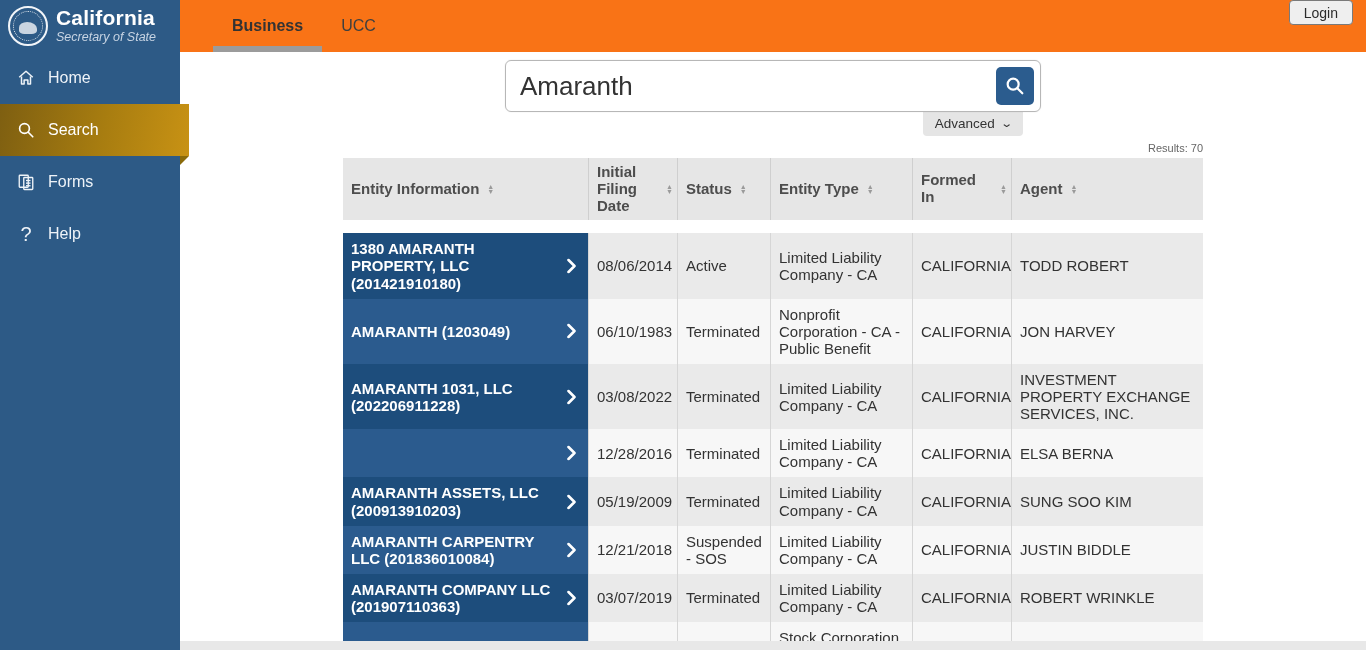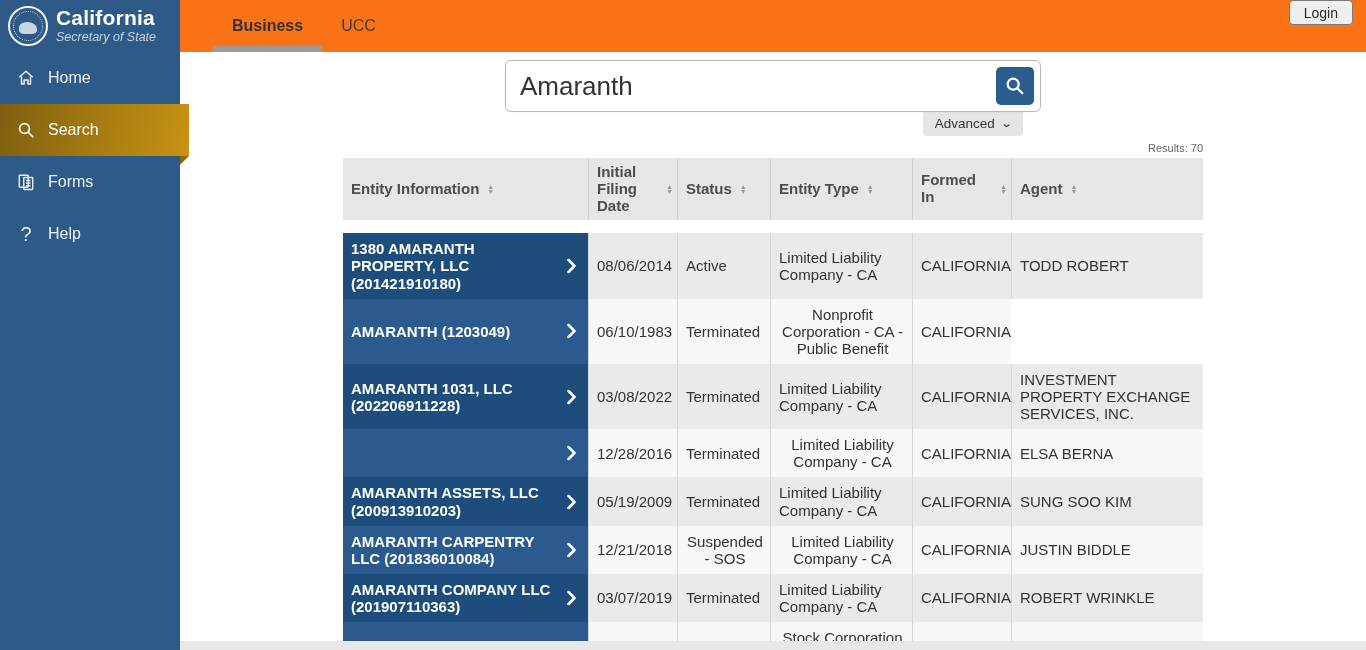--- a/index.html
+++ b/index.html
@@ -67,21 +67,21 @@
 
   .tbody { margin-top:13px; }
   .cell { display:flex; align-items:center; padding:7px 6px 7px 8px; font-size:15px; color:#333;
           border-left:1px solid #d6d6d6; line-height:1.14; }
   .cell:first-child { border-left:none; }
   .grid-row.data { min-height:47px; }
   .entity-cell { position:relative; color:#fff; font-weight:bold; padding-right:30px; cursor:pointer; }
   .row-odd .entity-cell { background:#1d4d7c; }
   .row-even .entity-cell { background:#2b5b8e; }
   .row-odd .cell:not(.entity-cell) { background:#eaeaea; }
-  .row-even .cell:not(.entity-cell) { background:#f7f7f7;text-align:center; }
+  .row-even .cell:not(.entity-cell) { background:#f7f7f7; }
   .chev { position:absolute; right:12px; top:50%; transform:translateY(-50%); display:flex; }
 
   .bottom-strip { position:absolute; left:180px; right:0; bottom:0; height:9px; background:#e8e8e8; z-index:6; }
 </style>
 </head>
 <body>
 
 <div class="page">
 
   <div class="sidebar">
@@ -241,20 +241,23 @@
             </div>
             <div class="cell">
               <span>Terminated</span>
             </div>
             <div class="cell">
               <span>Nonprofit Corporation - CA - Public Benefit</span>
             </div>
             <div class="cell">
               <span>CALIFORNIA</span>
             </div>
+            <div class="cell">
+              <span>JON  HARVEY</span>
+            </div>
           </div>
           <div class="grid-row data row-odd">
             <div class="cell entity-cell">
               <span>AMARANTH 1031, LLC (202206911228)</span>
               <span class="chev">
                 <svg width="9" height="15" viewBox="0 0 9 15" fill="none" stroke="#fff" stroke-width="2.6" stroke-linecap="round" stroke-linejoin="round">
                   <path d="M1.5 1.5 L7.5 7.5 L1.5 13.5"></path>
                 </svg>
               </span>
             </div>

